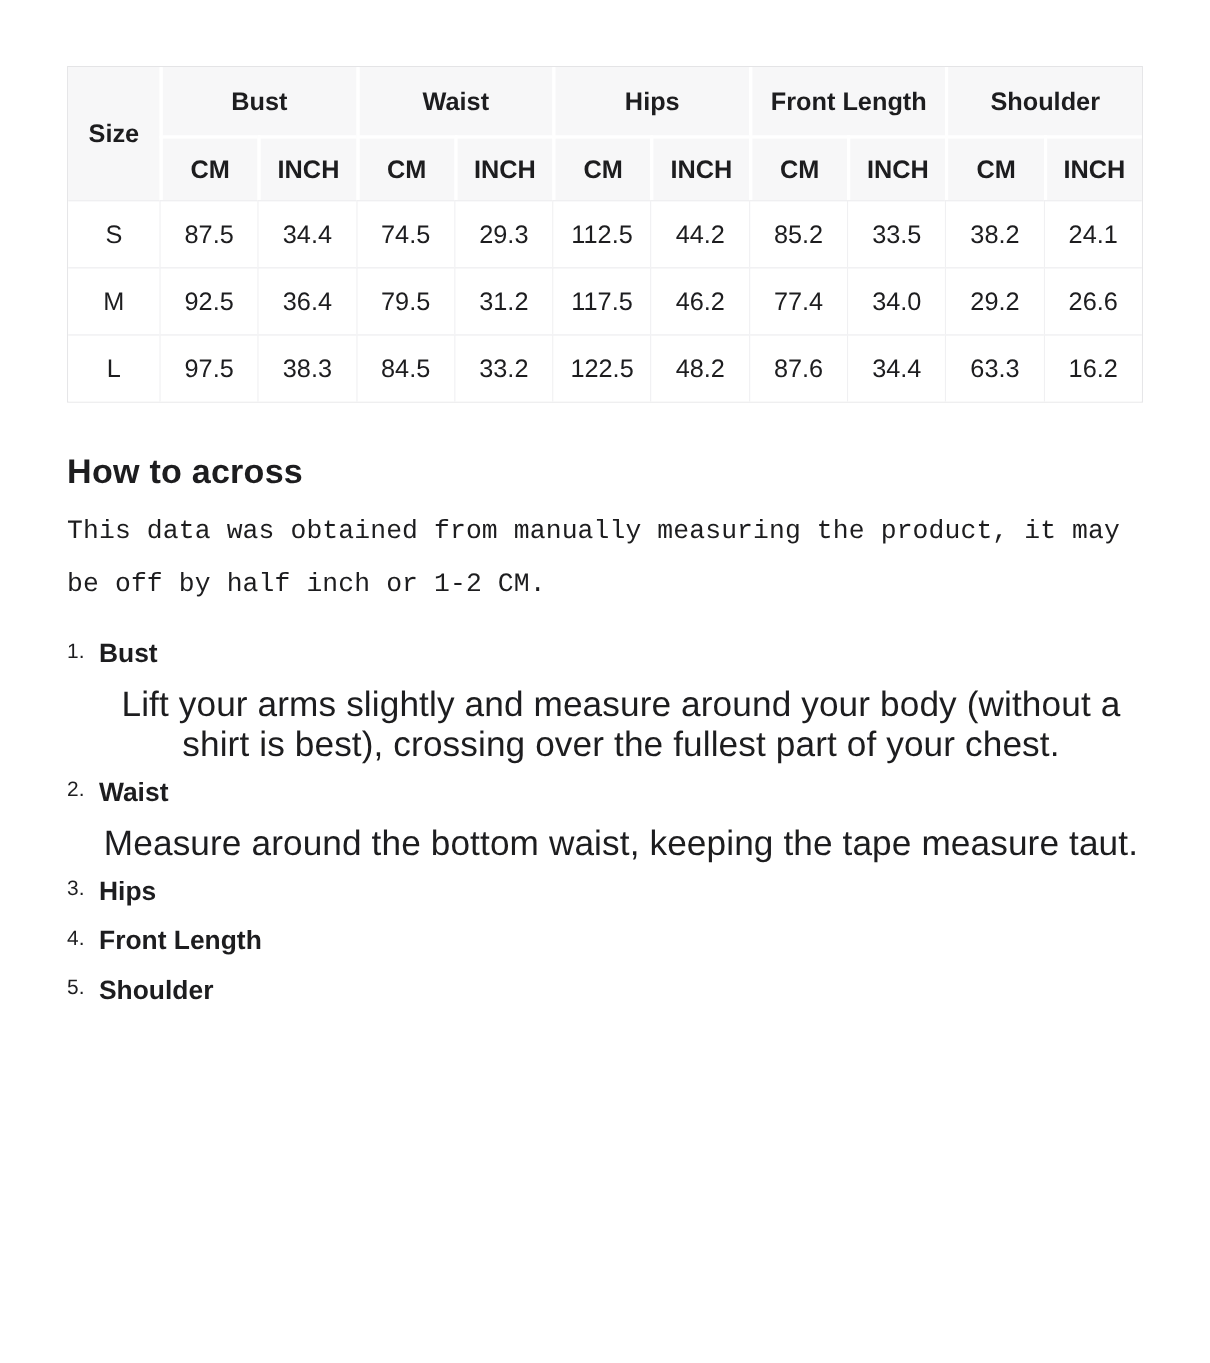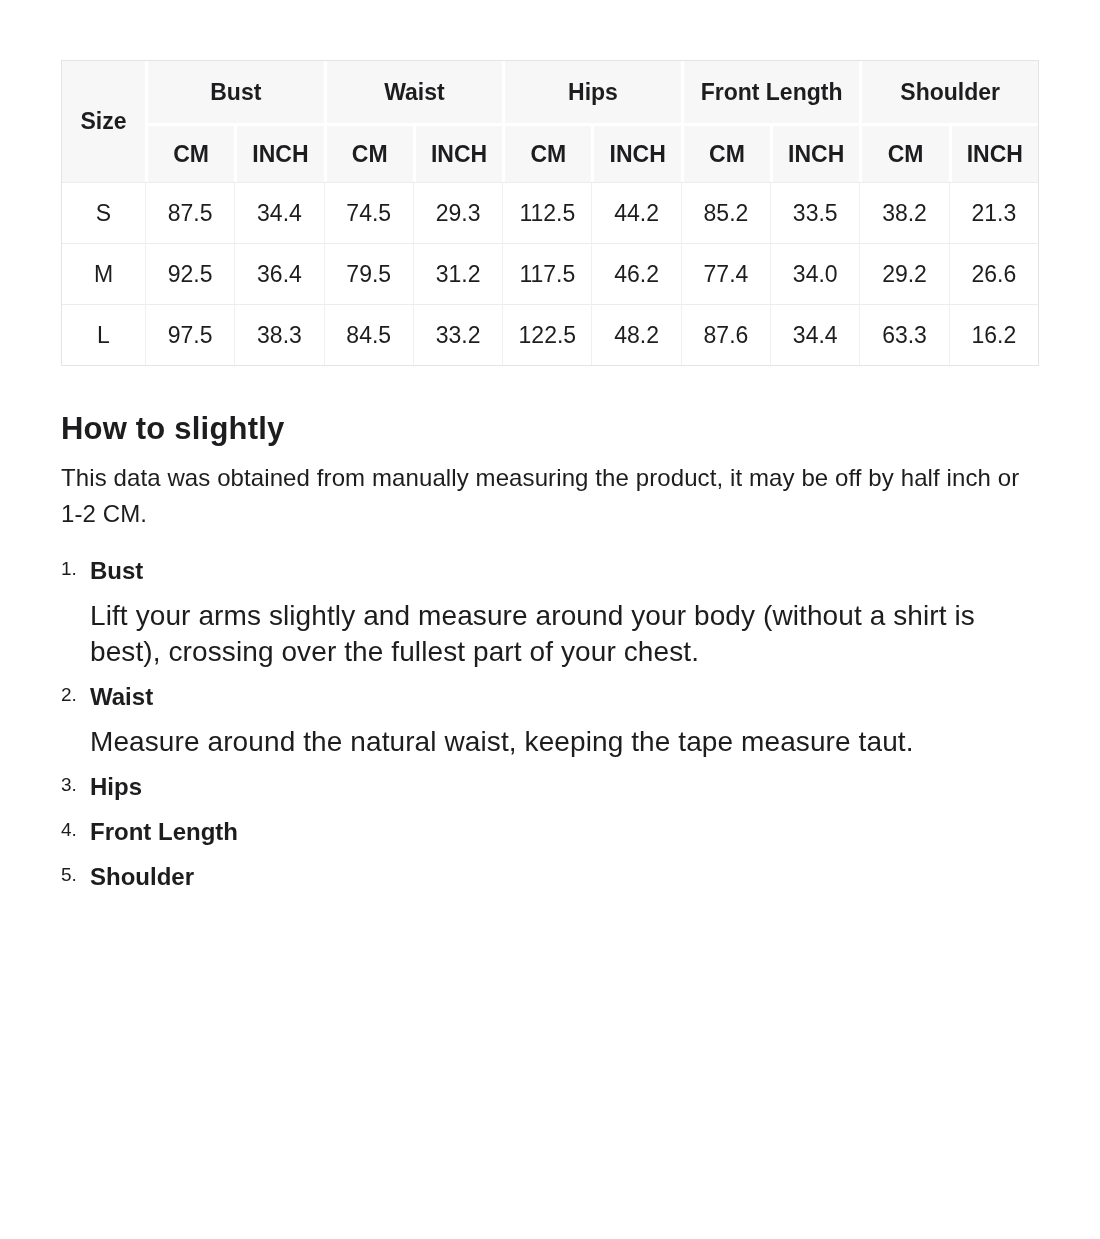--- a/index.html
+++ b/index.html
@@ -48,37 +48,39 @@
     font-weight:normal;
   }
   tbody td.size-cell{border-left:none;}
 
   
   h2.htm-heading{
     font-size:31px;font-weight:bold;line-height:1;
     margin:47px 0 0 0;letter-spacing:0.2px;
   }
   p.htm-intro{
-    font-size:24px;line-height:36px;
+    font-size:24px;line-height:48px;
     margin:16px 0 0 0;max-width:965px;
     letter-spacing:0.1px;
+    font-family:Liberation Mono, monospace;
   }
   ol.steps{list-style:none;margin:21px 0 0 0;padding:0;}
   ol.steps li{position:relative;padding-left:29px;margin:0 0 9px 0;}
   .step-number{
     position:absolute;left:0;top:6px;
     font-size:19px;line-height:1;font-weight:normal;
   }
   .step-term{
     display:block;font-size:24px;font-weight:bold;line-height:36px;
   }
   .step-desc{
-    font-size:28px;line-height:36px;
+    font-size:32px;line-height:36px;
     margin:9px 0 0 0;max-width:952px;
     letter-spacing:0.1px;
+    text-align:center;
   }
 </style>
 </head>
 <body>
 
 <div class="page">
 
   <table class="size-chart">
     <colgroup>
       <col class="size-col">
@@ -113,21 +115,21 @@
           <td class="size-cell">S</td>
           <td>87.5</td>
           <td>34.4</td>
           <td>74.5</td>
           <td>29.3</td>
           <td>112.5</td>
           <td>44.2</td>
           <td>85.2</td>
           <td>33.5</td>
           <td>38.2</td>
-          <td>21.3</td>
+          <td>24.1</td>
         </tr>
         <tr>
           <td class="size-cell">M</td>
           <td>92.5</td>
           <td>36.4</td>
           <td>79.5</td>
           <td>31.2</td>
           <td>117.5</td>
           <td>46.2</td>
           <td>77.4</td>
@@ -144,35 +146,35 @@
           <td>122.5</td>
           <td>48.2</td>
           <td>87.6</td>
           <td>34.4</td>
           <td>63.3</td>
           <td>16.2</td>
         </tr>
       </tbody>
   </table>
 
-  <h2 class="htm-heading">How to slightly</h2>
+  <h2 class="htm-heading">How to across</h2>
 
   <p class="htm-intro">This data was obtained from manually measuring the product, it may be off by half inch or 1-2 CM.</p>
 
   <ol class="steps">
 
   <li>
         <span class="step-number">1.</span>
         <span class="step-term">Bust</span>
         <p class="step-desc">Lift your arms slightly and measure around your body (without a shirt is best), crossing over the fullest part of your chest.</p>
       </li>
       <li>
         <span class="step-number">2.</span>
         <span class="step-term">Waist</span>
-        <p class="step-desc">Measure around the natural waist, keeping the tape measure taut.</p>
+        <p class="step-desc">Measure around the bottom waist, keeping the tape measure taut.</p>
       </li>
       <li>
         <span class="step-number">3.</span>
         <span class="step-term">Hips</span>
       </li>
       <li>
         <span class="step-number">4.</span>
         <span class="step-term">Front Length</span>
       </li>
       <li>

